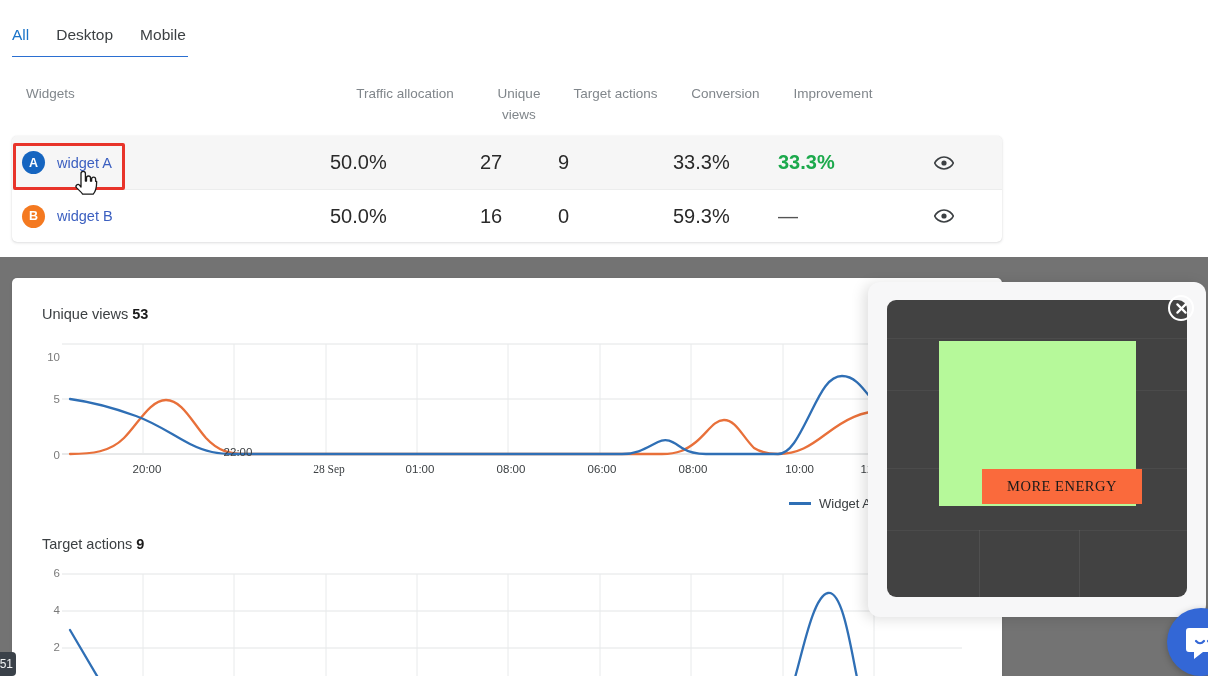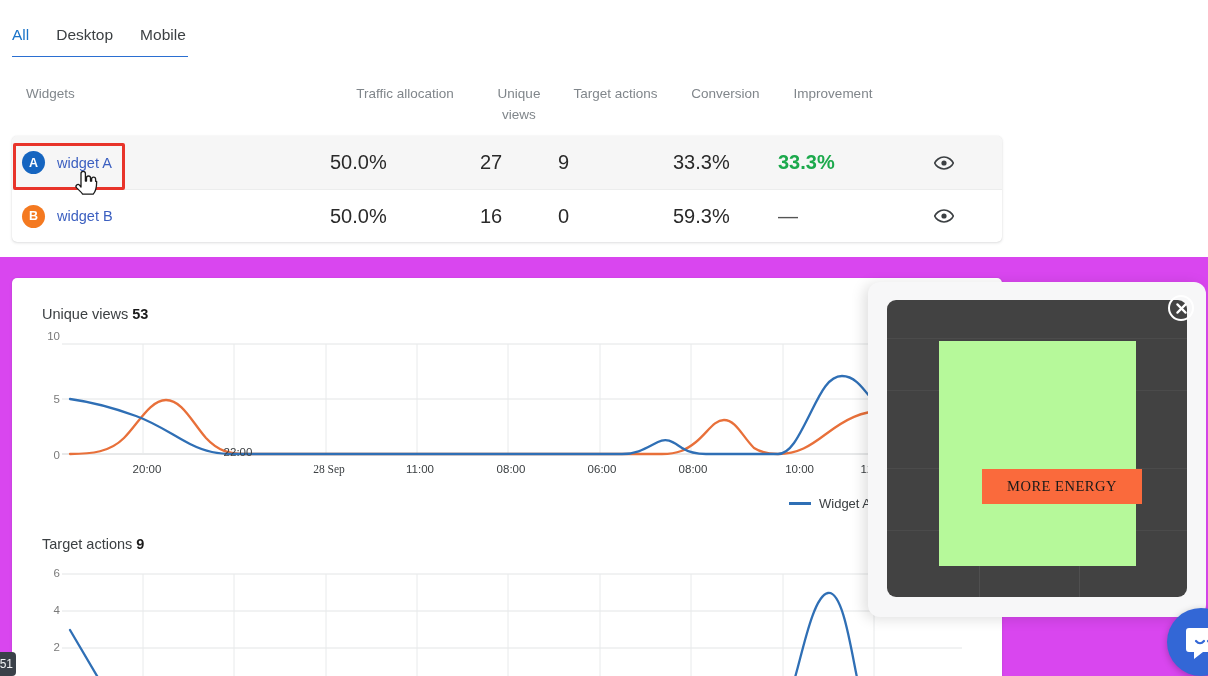--- a/index.html
+++ b/index.html
@@ -2,21 +2,21 @@
 <html><head>
 <meta charset="utf-8">
 <style>
   * { box-sizing: border-box; margin: 0; padding: 0; }
   html, body {
     width: 1208px; height: 676px;
     background: #f5f6f7;
     font-family: "Liberation Sans", sans-serif;
     overflow: hidden;
   }
-  .root { position: relative; width: 1208px; height: 676px; background: #d946ef; }
+  .root { position: relative; width: 1208px; height: 676px; background: #737373; }
 
   
   .tabs {
     position: absolute; left: 0; top: 0; width: 1208px; height: 57px;
     background: #ffffff;
   }
   .tabs-inner { display: flex; align-items: flex-start; padding: 25px 0 0 12px; gap: 27px; }
   .tab {
     font-size: 15.5px; color: #3c4043; line-height: 20px;
     cursor: pointer; background: none; border: none;
@@ -128,21 +128,21 @@
     box-shadow: -4px 2px 14px rgba(0,0,0,.13);
     z-index: 20;
   }
   .modal-dark {
     position: absolute; left: 19px; top: 18px; width: 300px; height: 297px;
     background: #424242; border-radius: 9px; overflow: hidden;
   }
   .m-hline { position: absolute; left: 0; width: 300px; height: 1px; background: rgba(255,255,255,.05); }
   .m-vline { position: absolute; width: 1px; background: rgba(255,255,255,.07); }
   .green-box {
-    position: absolute; left: 52px; top: 41px; width: 197px; height: 225px;
+    position: absolute; left: 52px; top: 41px; width: 197px; height: 165px;
     background: #b6f99a;
   }
   .orange-btn {
     position: absolute; left: 43px; top: 128px; width: 160px; height: 35px;
     background: #fa6a3c; color: #1a1a1a;
     font-family: "Liberation Serif", serif;
     font-size: 14.5px; letter-spacing: .5px;
     display: flex; align-items: center; justify-content: center;
   }
   .close-btn {
@@ -238,21 +238,21 @@
     <path d="M8 20 V6.5a2.2 2.2 0 0 1 4.4 0V14h1.1V11a2 2 0 0 1 4 0v3.2h1.1v-2a2 2 0 0 1 4 0v2.1h1v1.4c0 5.2-1.4 9.1-3.4 11.5H9.6C8 24.6 6 23.3 3.6 20.9a2 2 0 0 1 2.9-2.8z" fill="#ffffff" stroke="#1a1a1a" stroke-width="1.3" stroke-linejoin="round"></path>
   </svg>
 
   <div class="chart-card">
 
     <div class="chart-title" style="left:30px; top:28px;">
       <span class="label">Unique views</span>
       <b>53</b>
     </div>
 
-    <div class="ytick" style="left:18px; top:52px;">10</div>
+    <div class="ytick" style="left:18px; top:73px;">10</div>
     <div class="ytick" style="left:18px; top:115px;">5</div>
     <div class="ytick" style="left:18px; top:171px;">0</div>
 
     <svg class="plot" style="left:50px; top:60px;" width="900" height="120" viewBox="0 0 900 120" preserveAspectRatio="none">
 
       <line x1="0" y1="6" x2="900" y2="6" stroke="#e3e5e6" stroke-width="1"></line>
       <line x1="0" y1="61" x2="900" y2="61" stroke="#e3e5e6" stroke-width="1"></line>
       <line x1="0" y1="116" x2="900" y2="116" stroke="#cfd2d4" stroke-width="1"></line>
 
       <line x1="81" y1="6" x2="81" y2="116" stroke="#e8eaeb" stroke-width="1"></line>
@@ -270,21 +270,21 @@
                C 736,116 748,108 764,96 C 784,81 800,73 820,73 C 836,73 848,73 862,73" fill="none" stroke="#e8703a" stroke-width="2.3" stroke-linecap="round" stroke-linejoin="round"></path>
 
       <path d="M8,61 C 30,64 52,70 74,78 C 96,86 112,98 128,106 C 144,114 156,116 172,116 L 560,116
                C 576,116 584,110 596,104 C 606,99 612,105 620,110 C 628,115 636,116 644,116 L 716,116
                C 728,116 736,100 748,76 C 758,56 766,38 780,38 C 794,38 802,52 812,64 C 824,70 840,73 862,73" fill="none" stroke="#2f6fb5" stroke-width="2.3" stroke-linecap="round" stroke-linejoin="round"></path>
     </svg>
 
     <div class="xtick" style="left:105px; top:185px;">20:00</div>
     <div class="xtick" style="left:196px; top:168px;">22:00</div>
     <div class="xtick" style="left:287px; top:185px;font-family:Liberation Serif, serif;">28 Sep</div>
-    <div class="xtick" style="left:378px; top:185px;">11:00</div>
+    <div class="xtick" style="left:378px; top:185px;">01:00</div>
     <div class="xtick" style="left:469px; top:185px;">08:00</div>
     <div class="xtick" style="left:560px; top:185px;">06:00</div>
     <div class="xtick" style="left:651px; top:185px;">08:00</div>
     <div class="xtick" style="left:742px; top:185px;text-align:right;">10:00</div>
     <div class="xtick" style="left:833px; top:185px;">12:00</div>
 
     <div class="legend" style="left:777px; top:218px;">
       <span class="legend-line"></span>
       <span>Widget A</span>
     </div>

